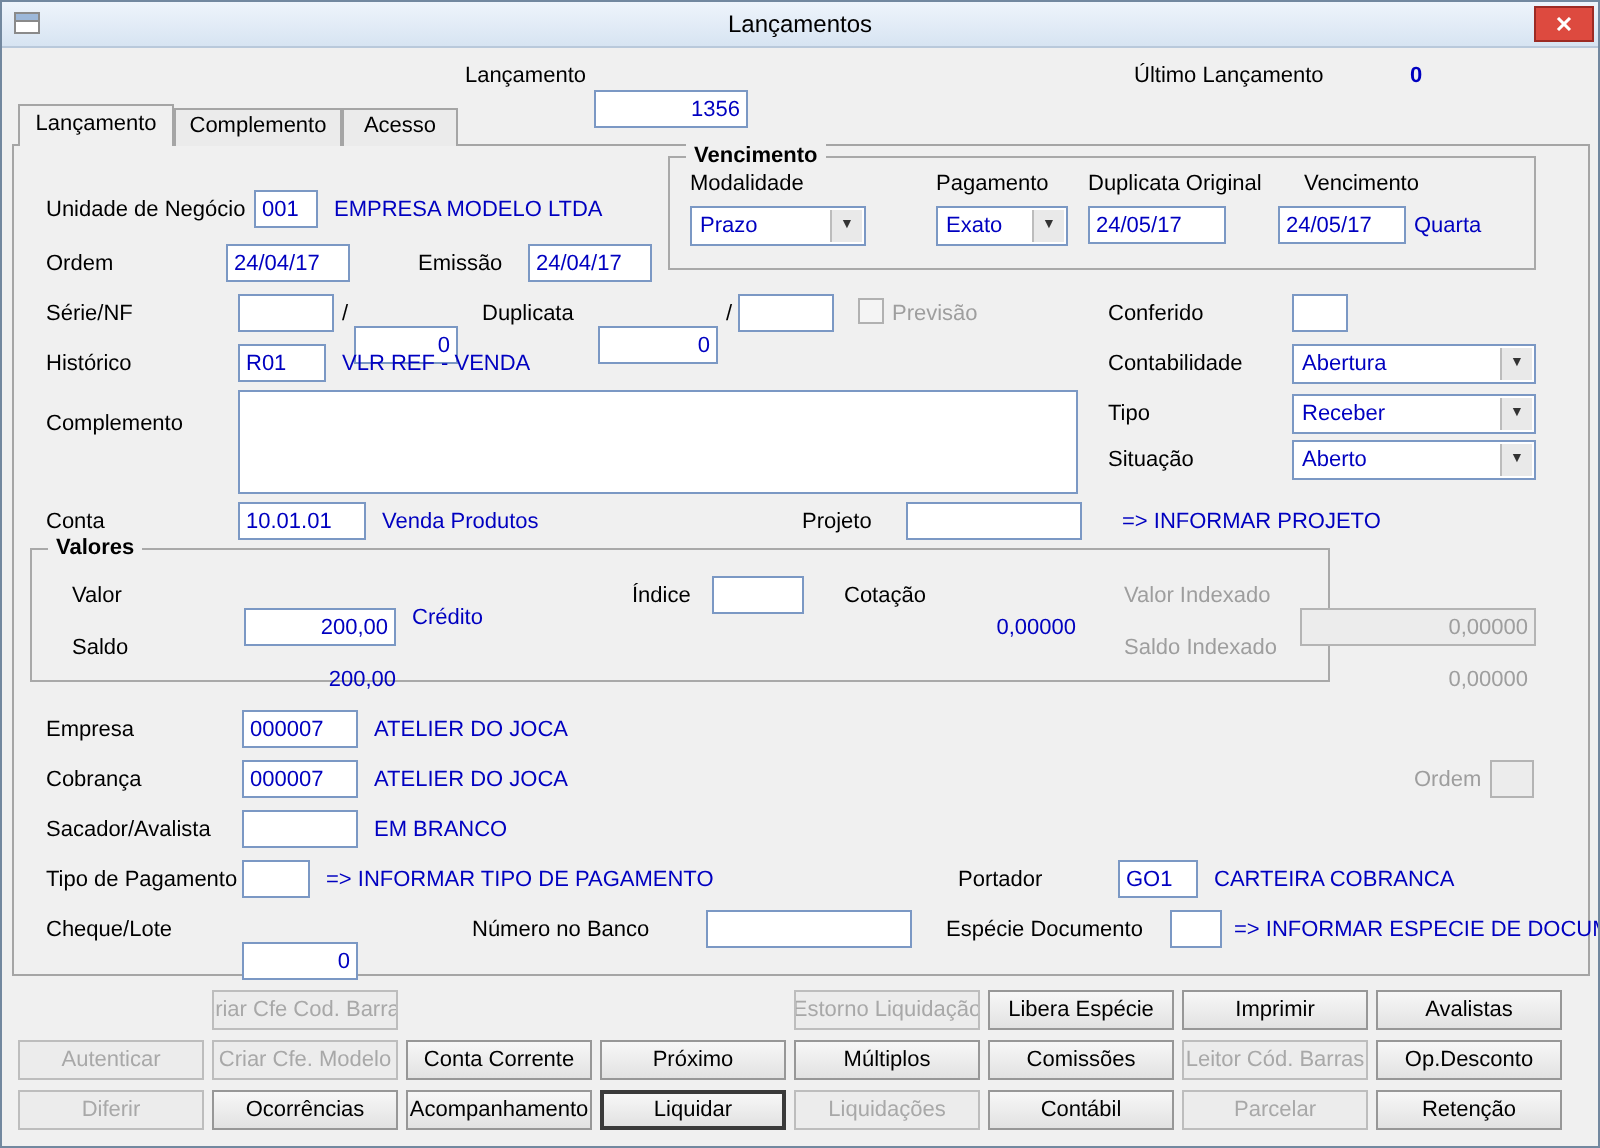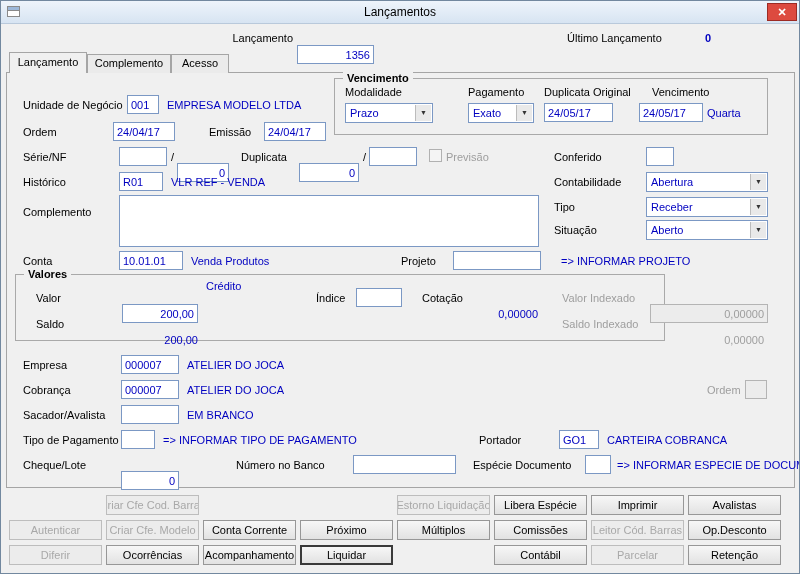--- a/index.html
+++ b/index.html
@@ -137,21 +137,21 @@
   <input class="inp" style="left: 118px; top: 250px; width: 64px;" value="10.01.01">
   <span class="lbl navy" style="left:190px;top:254px">Venda Produtos</span>
   <span class="lbl" style="left:400px;top:254px">Projeto</span>
   <input class="inp" style="left: 452px; top: 250px; width: 88px;" value="">
   <span class="lbl navy" style="left:560px;top:254px">=&gt; INFORMAR PROJETO</span>
 
   <div class="grp" style="left:14px;top:273px;width:650px;height:67px">
     <span class="grp-title">Valores</span>
     <span class="lbl" style="left:20px;top:17px">Valor</span>
     <input class="inp ta-r" style="left: 106px; top: 13px; width: 76px;" value="200,00">
-    <span class="lbl navy" style="left:190px;top:5px">Crédito</span>
+    <span class="lbl navy" style="left:190px;top:28px">Crédito</span>
     <span class="lbl" style="left:300px;top:17px">Índice</span>
     <input class="inp" style="left: 340px; top: 13px; width: 46px;" value="">
     <span class="lbl" style="left:406px;top:17px">Cotação</span>
     <span class="lbl navy ta-r" style="left:446px;top:17px;width:76px">0,00000</span>
     <span class="lbl gray" style="left:546px;top:17px">Valor Indexado</span>
     <input class="inp dis ta-r" style="left: 634px; top: 13px; width: 118px;" disabled="" value="0,00000">
     <span class="lbl" style="left:20px;top:43px">Saldo</span>
     <span class="lbl navy ta-r" style="left:106px;top:43px;width:76px">200,00</span>
     <span class="lbl gray" style="left:546px;top:43px">Saldo Indexado</span>
     <span class="lbl gray ta-r" style="left:634px;top:43px;width:114px">0,00000</span>
@@ -198,17 +198,18 @@
   <button class="btn" style="left:299px;top:519px">Próximo</button>
   <button class="btn" style="left:396px;top:519px">Múltiplos</button>
   <button class="btn" style="left:493px;top:519px">Comissões</button>
   <button class="btn dis" style="left:590px;top:519px">Leitor Cód. Barras</button>
   <button class="btn" style="left:687px;top:519px">Op.Desconto</button>
 
   <button class="btn dis" style="left:8px;top:544px">Diferir</button>
   <button class="btn" style="left:105px;top:544px">Ocorrências</button>
   <button class="btn" style="left:202px;top:544px">Acompanhamento</button>
   <button class="btn focus" style="left:299px;top:544px">Liquidar</button>
+  <button class="btn dis" style="left:396px;top:544px">Liquidações</button>
   <button class="btn" style="left:493px;top:544px">Contábil</button>
   <button class="btn dis" style="left:590px;top:544px">Parcelar</button>
   <button class="btn" style="left:687px;top:544px">Retenção</button>
 
 </div>
 
 </body></html>

